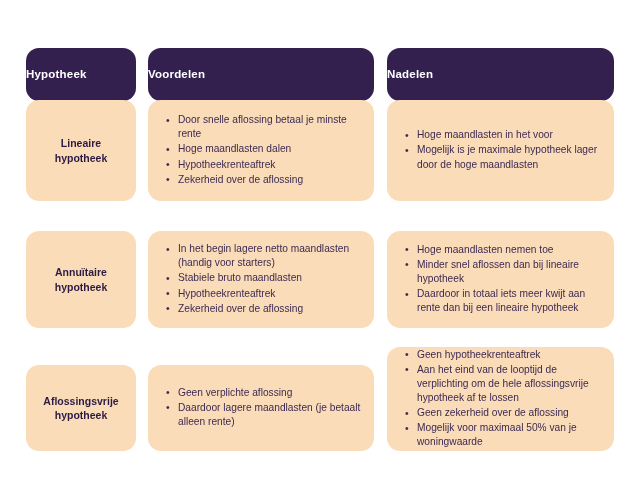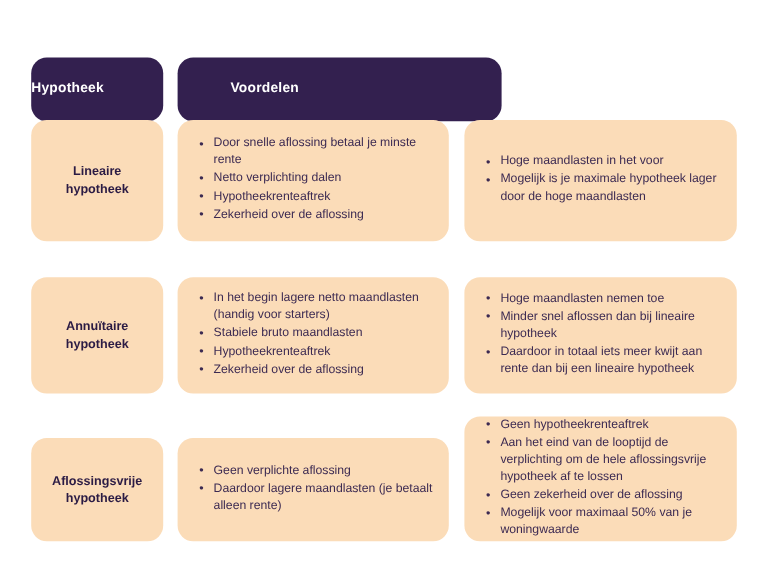--- a/index.html
+++ b/index.html
@@ -40,21 +40,21 @@
   }
   .head-cell .head-label {
     color: #ffffff;
     font-size: 11.5px;
     font-weight: bold;
     letter-spacing: 0.2px;
     line-height: 1.2;
     text-align: center;
   }
   .head-c1 { left: 0px;   width: 110px; }
-  .head-c2 { left: 122px; width: 226px; padding-left: 44px; }
+  .head-c2 { left: 122px; width: 226px; }
   .head-c3 { left: 361px; width: 227px; }
 
   
   .card {
     position: absolute;
     background: #fbdcb8;
     border-radius: 13px;
     box-sizing: border-box;
   }
 
@@ -118,29 +118,32 @@
 
 <div id="board">
 
   <div class="header-row">
     <div class="head-cell head-c1">
       <span class="head-label">Hypotheek</span>
     </div>
     <div class="head-cell head-c2">
       <span class="head-label">Voordelen</span>
     </div>
+    <div class="head-cell head-c3">
+      <span class="head-label">Nadelen</span>
+    </div>
   </div>
 
   <div class="card label-card col1 row1">
     <span class="row-label">Lineaire hypotheek</span>
   </div>
   <div class="card content-card col2 row1">
     <ul>
       <li>Door snelle aflossing betaal je minste rente</li>
-      <li>Netto verplichting dalen</li>
+      <li>Hoge maandlasten dalen</li>
       <li>Hypotheekrenteaftrek</li>
       <li>Zekerheid over de aflossing</li>
     </ul>
   </div>
   <div class="card content-card col3 row1">
     <ul>
       <li>Hoge maandlasten in het voor</li>
       <li>Mogelijk is je maximale hypotheek lager door de hoge maandlasten</li>
     </ul>
   </div>

